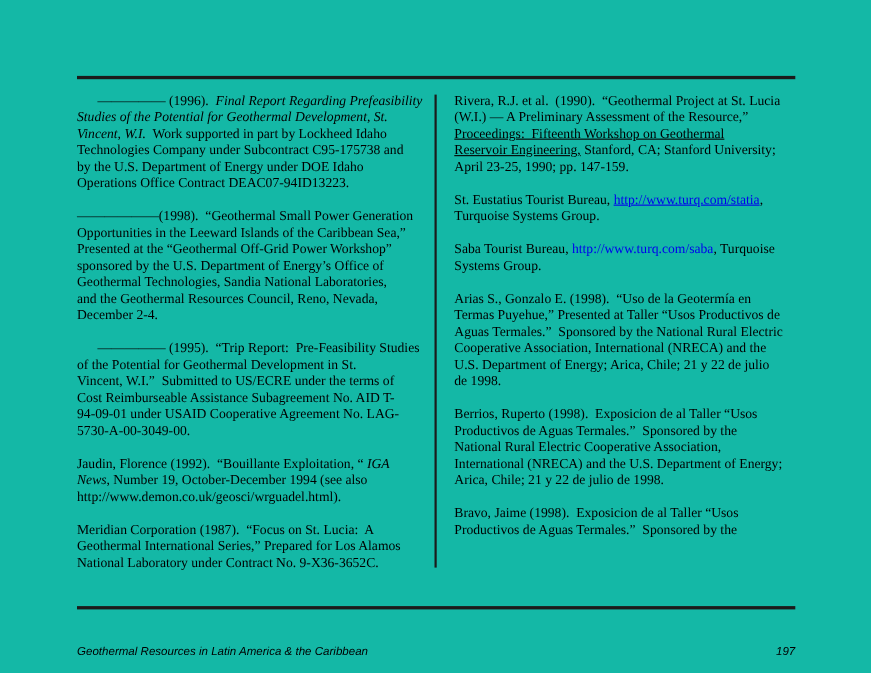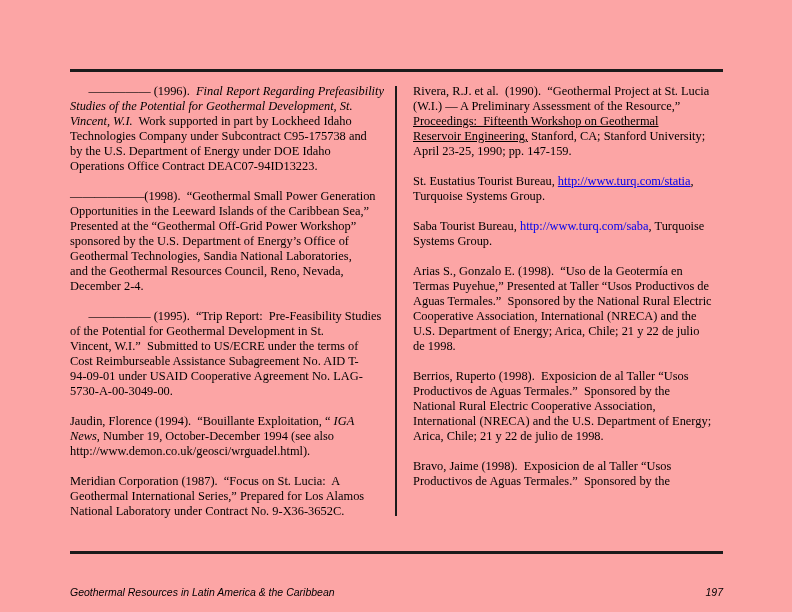--- a/index.html
+++ b/index.html
@@ -1,20 +1,20 @@
 <!DOCTYPE html>
 <html style="--link-color: #0000ee; --rule-color: #1b1b1b;"><head>
 <meta charset="utf-8">
 <style>
   html, body { margin: 0; padding: 0; background: #ffffff; }
   .page {
     position: relative;
     width: 792px;
     height: 612px;
-    background: #fca5a5;
+    background: #14b8a6;
     font-family: "Liberation Serif", serif;
     color: #000000;
     overflow: hidden;
   }
   .rule {
     position: absolute;
     left: 70px;
     width: 653px;
     height: 3px;
     background: var(--rule-color, #1b1b1b);
@@ -75,21 +75,21 @@
 Opportunities in the Leeward Islands of the Caribbean Sea,”
 Presented at the “Geothermal Off-Grid Power Workshop”
 sponsored by the U.S. Department of Energy’s Office of
 Geothermal Technologies, Sandia National Laboratories,
 and the Geothermal Resources Council, Reno, Nevada,
 December 2-4.</span></p><p class="entry"><span class="s-n">      ————— (1995).  “Trip Report:  Pre-Feasibility Studies
 of the Potential for Geothermal Development in St.
 Vincent, W.I.”  Submitted to US/ECRE under the terms of
 Cost Reimburseable Assistance Subagreement No. AID T-
 94-09-01 under USAID Cooperative Agreement No. LAG-
-5730-A-00-3049-00.</span></p><p class="entry"><span class="s-n">Jaudin, Florence (1994).  “Bouillante Exploitation, “ </span><span class="s-i">IGA
+5730-A-00-3049-00.</span></p><p class="entry"><span class="s-n">Jaudin, Florence (1992).  “Bouillante Exploitation, “ </span><span class="s-i">IGA
 News</span><span class="s-n">, Number 19, October-December 1994 (see also
 http://www.demon.co.uk/geosci/wrguadel.html).</span></p><p class="entry"><span class="s-n">Meridian Corporation (1987).  “Focus on St. Lucia:  A
 Geothermal International Series,” Prepared for Los Alamos
 National Laboratory under Contract No. 9-X36-3652C.</span></p></div>
 
   <div class="divider"></div>
 
   <div class="col right" id="col-right"><p class="entry"><span class="s-n">Rivera, R.J. et al.  (1990).  “Geothermal Project at St. Lucia
 (W.I.) — A Preliminary Assessment of the Resource,”
 </span><span class="s-u">Proceedings:  Fifteenth Workshop on Geothermal

